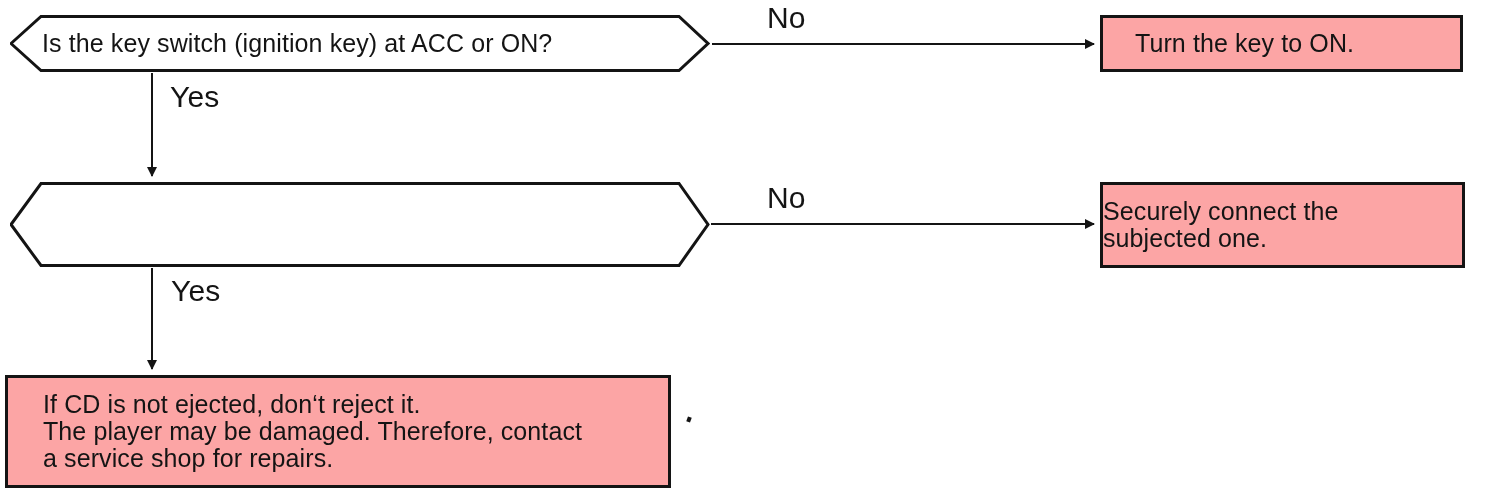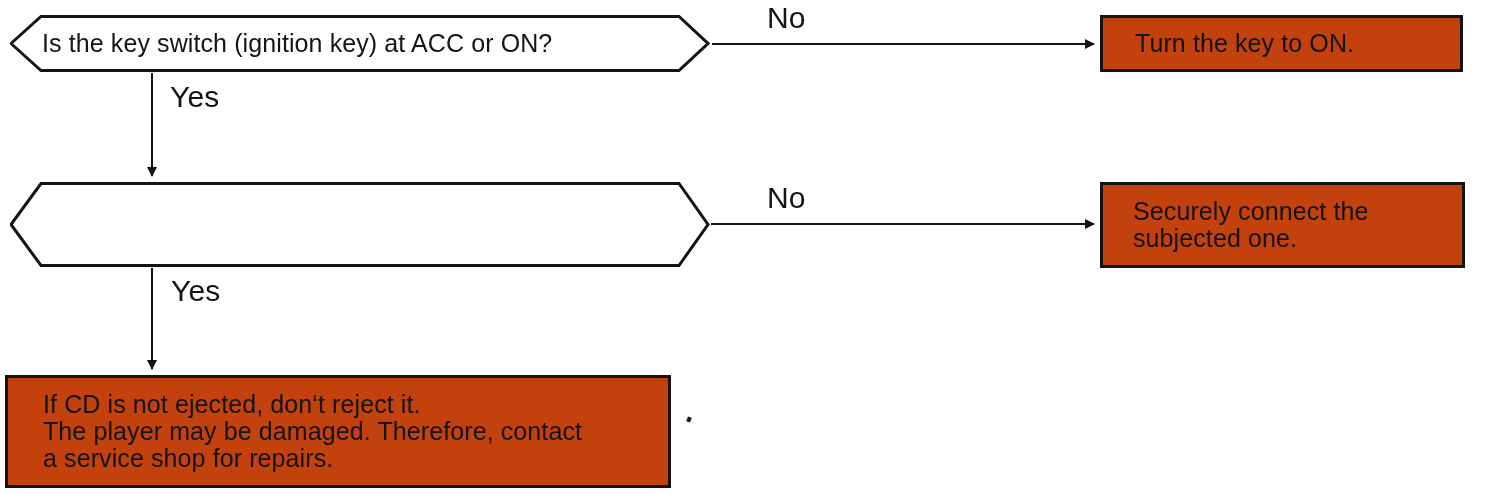--- a/index.html
+++ b/index.html
@@ -43,21 +43,21 @@
     position: absolute;
     left: 0;
     top: 0;
   }
   .hex .hex-label {
     position: relative;
     z-index: 1;
   }
   .rect-box {
     border: 3px solid #141414;
-    background: #c2410c;
+    background: #fca5a5;
     display: flex;
     align-items: center;
   }
   .multiline {
     white-space: pre-line;
   }
   .edge-label {
     position: absolute;
     font-size: 30px;
     line-height: 28px;
@@ -106,21 +106,21 @@
     <svg width="700" height="85" viewBox="0 0 700 85">
       <polygon points="1,42.5 31,1.5 669,1.5 698,42.5 669,83.5 31,83.5" fill="#ffffff" stroke="#141414" stroke-width="3"></polygon>
     </svg>
   </div>
 
   <div class="edge-label" style="left:171px; top:277px;">Yes</div>
 
   <div class="edge-label" style="left:767px; top:184px;">No</div>
 
   <div class="node rect-box" style="left:1100px; top:182px; width:365px; height:86px;">
-    <div class="multiline" style="padding-left:30px;">Securely connect the
+    <div class="multiline" style="">Securely connect the
 subjected one.</div>
   </div>
 
   <div class="node rect-box" style="left:5px; top:375px; width:666px; height:113px;">
     <div class="multiline" style="padding-left:19px;margin-left:16px;">If CD is not ejected, don‘t reject it.
 The player may be damaged. Therefore, contact
 a service shop for repairs.</div>
   </div>
 
   <div class="speck" style="left:687px; top:417px; transform:rotate(20deg);"></div>

